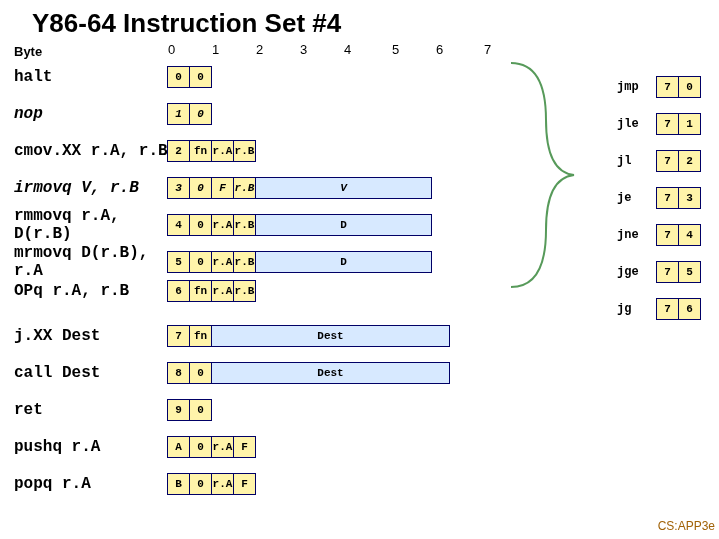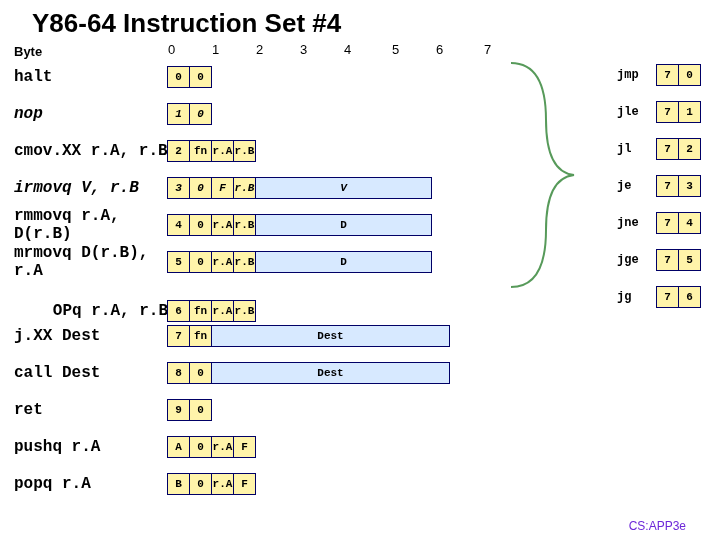--- a/index.html
+++ b/index.html
@@ -62,21 +62,21 @@
     font-size: 11px;
     font-weight: bold;
     margin-left: -1px;
   }
   .cell.half { width: 23px; }
   .cell.wide { width: 177px; background: #d7e9ff; }
   .cell.destwide { width: 239px; background: #d7e9ff; }
   .jump-table {
     position: absolute;
     right: 18px;
-    top: 64px;
+    top: 76px;
   }
   .jump-row {
     display: flex;
     align-items: center;
     height: 22px;
     margin-bottom: 15px;
   }
   .jump-label {
     width: 40px;
     font-family: "Courier New", monospace;
@@ -86,24 +86,24 @@
   .brace {
     position: absolute;
     left: 506px;
     top: 60px;
     width: 70px;
     height: 230px;
   }
   .credit {
     position: absolute;
     bottom: 6px;
-    right: 33px;
+    right: 4px;
     font-family: Arial, sans-serif;
     font-size: 12px;
-    color: #6d28d9;
+    color: #a16207;
   }
 </style>
 </head>
 <body>
 
 <div class="title">Y86-64 Instruction Set #4</div>
 <div class="byte-label">Byte</div>
 
 <div class="col-headers" id="col-headers">
     <span style="position: absolute; left: 0px;">0</span>
@@ -151,21 +151,21 @@
       <div class="cell wide">D</div>
     </div>
     <div class="instr-row" style="top: 251px;">
       <div class="instr-label">mrmovq D(r.B), r.A</div>
       <div class="cell half">5</div>
       <div class="cell half">0</div>
       <div class="cell half">r.A</div>
       <div class="cell half">r.B</div>
       <div class="cell wide">D</div>
     </div>
-    <div class="instr-row" style="top: 300px; text-align: right;">
+    <div class="instr-row" style="top: 280px;">
       <div class="instr-label">OPq r.A, r.B</div>
       <div class="cell half">6</div>
       <div class="cell half">fn</div>
       <div class="cell half">r.A</div>
       <div class="cell half">r.B</div>
     </div>
     <div class="instr-row" style="top: 325px;">
       <div class="instr-label">j.XX Dest</div>
       <div class="cell half">7</div>
       <div class="cell half">fn</div>

